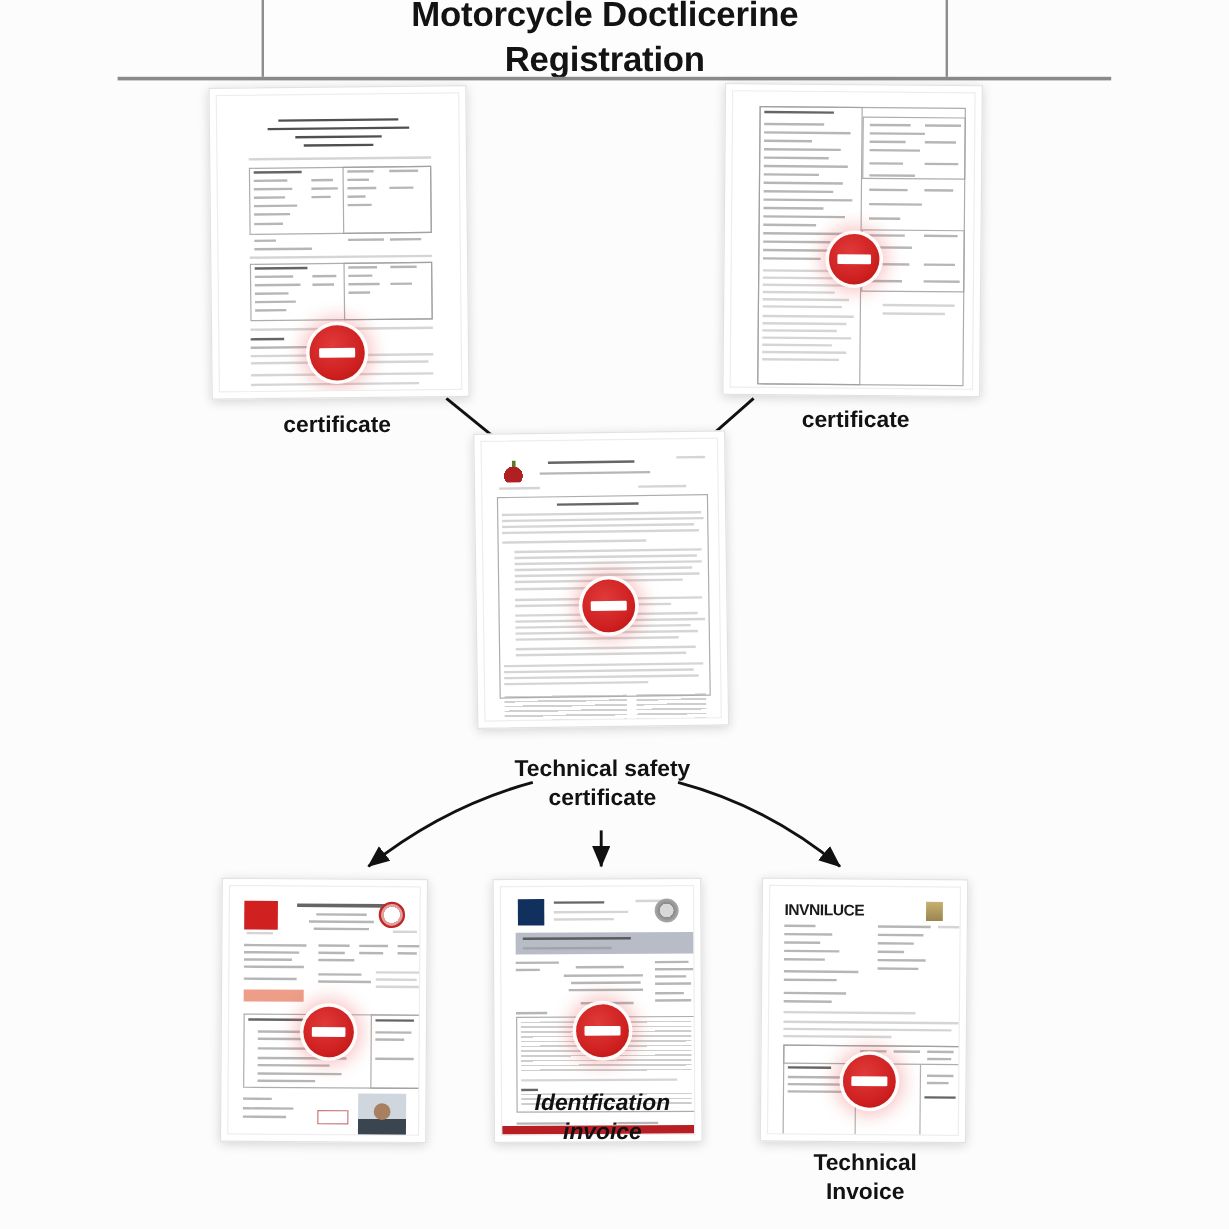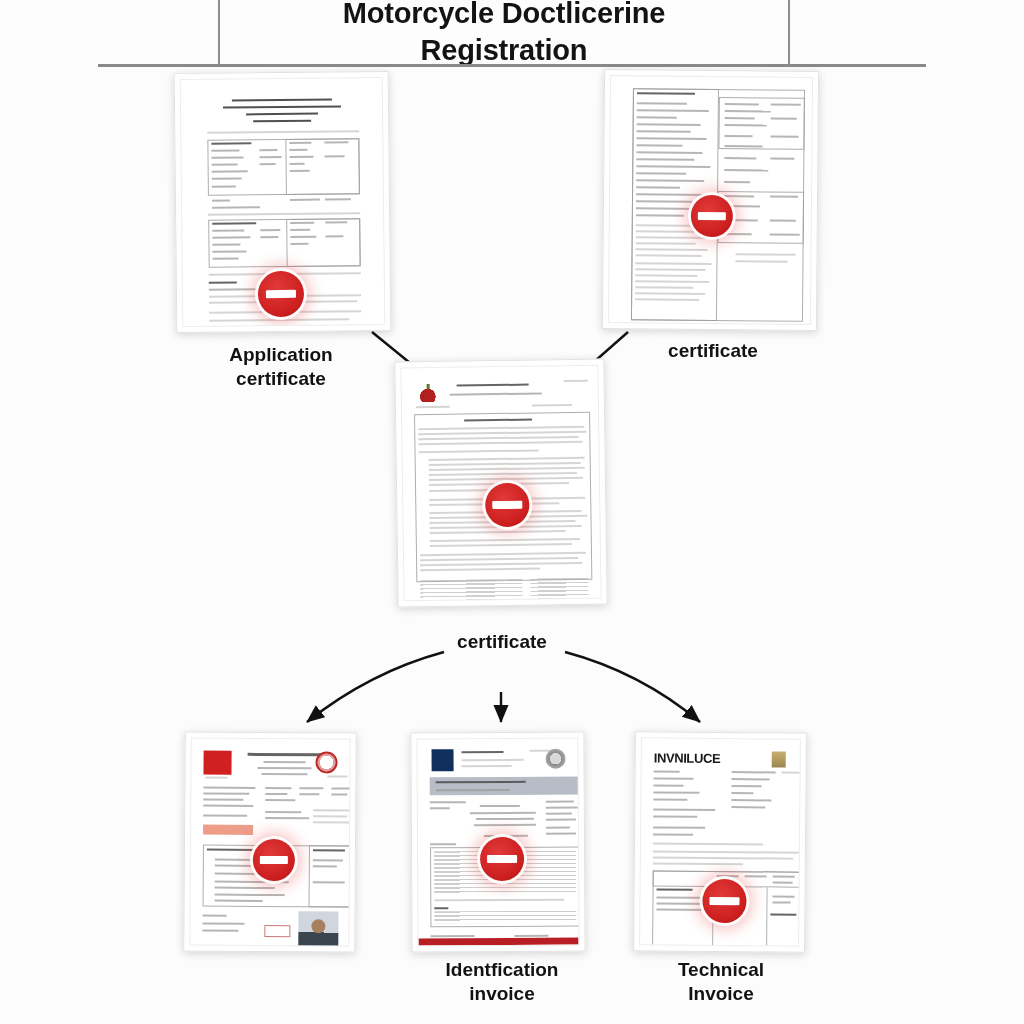--- a/index.html
+++ b/index.html
@@ -414,30 +414,30 @@
       <div class="ln" style="left:132px;top:162px;width:18px;"></div>
       <div class="ln dk" style="left:130px;top:174px;width:26px;"></div>
       <div style="position:absolute;left:72px;top:148px;width:1px;height:70px;background:#9f9f9f;opacity:.8;"></div>
       <div style="position:absolute;left:126px;top:148px;width:1px;height:70px;background:#9f9f9f;opacity:.8;"></div>
 
       <div class="stamp" style="left:62px;top:140px;width:44px;height:44px;"></div>
     </div>
   </div>
 
   <div class="lbl" style="left:178px;top:343px;width:206px;">
-    <div>Application</div>
     <div>certificate</div>
   </div>
   <div class="lbl" style="left:610px;top:339px;width:206px;">
     <div>certificate</div>
   </div>
   <div class="lbl" style="left:396px;top:630px;width:212px;">
+    <div>Technical safety</div>
     <div>certificate</div>
   </div>
-  <div class="lbl" style="left:396px;top:958px;width:212px;">
+  <div class="lbl" style="left:396px;top:908px;width:212px;font-style:italic;">
     <div>Identfication</div>
     <div>invoice</div>
   </div>
   <div class="lbl" style="left:618px;top:958px;width:206px;">
     <div>Technical</div>
     <div>Invoice</div>
   </div>
 
 </div>
 

